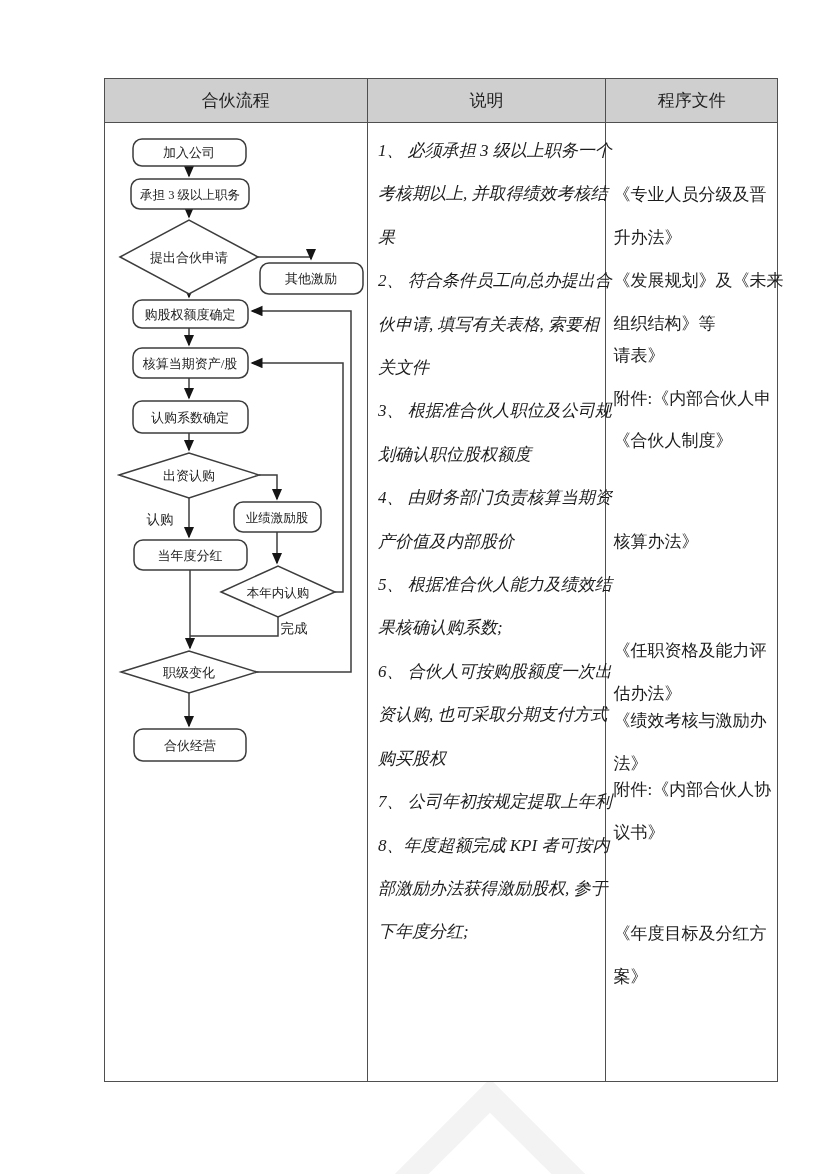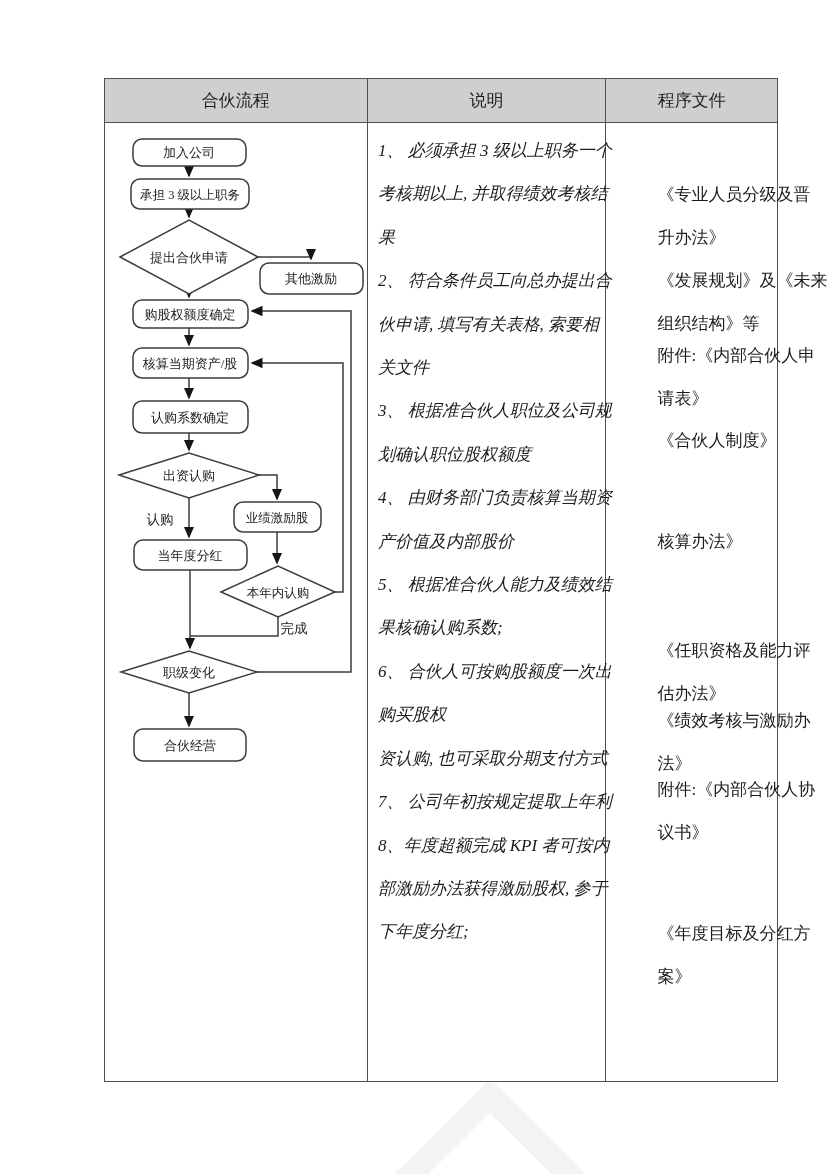--- a/index.html
+++ b/index.html
@@ -32,21 +32,21 @@
   .c3{width:171px;}
   .hcell{display:flex;align-items:center;justify-content:center;
          font-size:17px;color:#1f1f1f;}
   .bcell{position:relative;}
   
   .explain{position:absolute;left:10px;top:6px;width:226px;
            font-size:17px;line-height:43.4px;font-style:italic;}
   .xline{white-space:nowrap;}
   
   .docgroup{position:absolute;left:7px;width:162px;font-size:17px;line-height:43.4px;}
-  .docgroup div{white-space:nowrap;margin-left:44px;}
+  .docgroup div{white-space:nowrap;}
   
   svg text{font-family:"Liberation Serif","DejaVu Serif",serif;fill:#1c1c1c;}
 </style>
 </head>
 <body>
 
 <div class="wm-text">厚知网</div>
 <div class="wm-logo"></div>
 
 <div class="doc-table">
@@ -132,41 +132,41 @@
         <div class="xline">2、 符合条件员工向总办提出合</div>
         <div class="xline">伙申请, 填写有关表格, 索要相</div>
         <div class="xline">关文件</div>
         <div class="xline">3、 根据准合伙人职位及公司规</div>
         <div class="xline">划确认职位股权额度</div>
         <div class="xline">4、 由财务部门负责核算当期资</div>
         <div class="xline">产价值及内部股价</div>
         <div class="xline">5、 根据准合伙人能力及绩效结</div>
         <div class="xline">果核确认购系数;</div>
         <div class="xline">6、 合伙人可按购股额度一次出</div>
+        <div class="xline">资认购, 也可采取分期支付方式</div>
         <div class="xline">购买股权</div>
-        <div class="xline">资认购, 也可采取分期支付方式</div>
         <div class="xline">7、 公司年初按规定提取上年利</div>
         <div class="xline">8、年度超额完成 KPI 者可按内</div>
         <div class="xline">部激励办法获得激励股权, 参于</div>
         <div class="xline">下年度分红;</div>
       </div>
     </div>
 
     <div class="c3 bcell">
       <div class="docgroup" style="top:50px">
         <div>《专业人员分级及晋</div>
         <div>升办法》</div>
       </div>
       <div class="docgroup" style="top:136px">
         <div>《发展规划》及《未来</div>
         <div>组织结构》等</div>
       </div>
       <div class="docgroup" style="top:211px">
+        <div>请表》</div>
         <div>附件:《内部合伙人申</div>
-        <div>请表》</div>
       </div>
       <div class="docgroup" style="top:296px">
         <div>《合伙人制度》</div>
       </div>
       <div class="docgroup" style="top:397px">
         <div>核算办法》</div>
       </div>
       <div class="docgroup" style="top:506px">
         <div>《任职资格及能力评</div>
         <div>估办法》</div>

